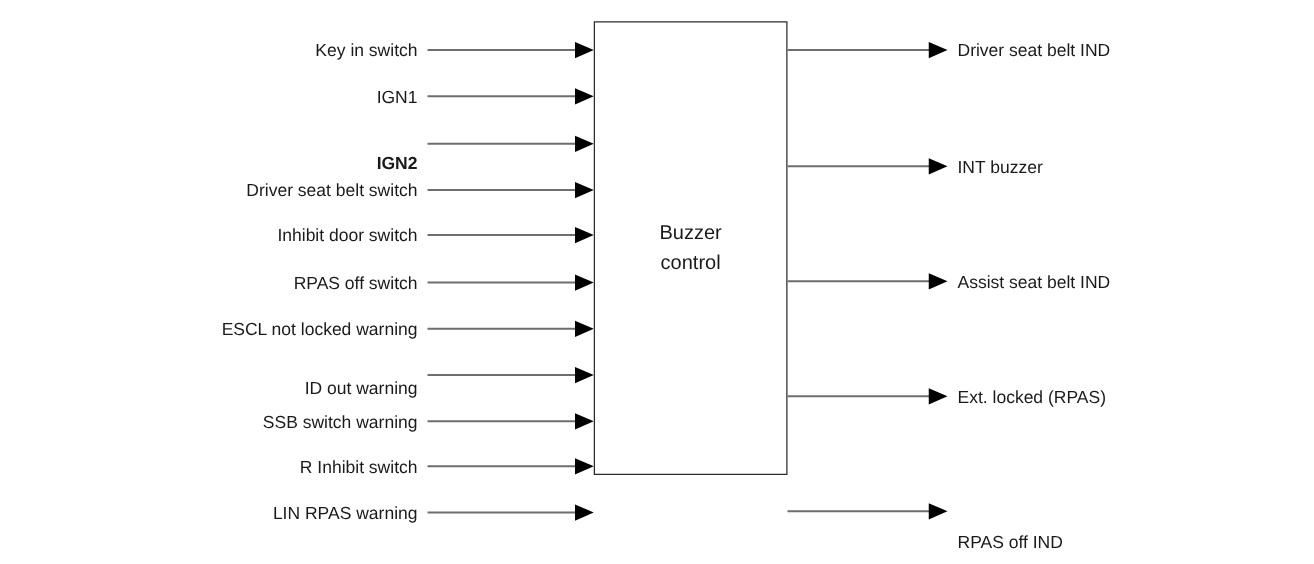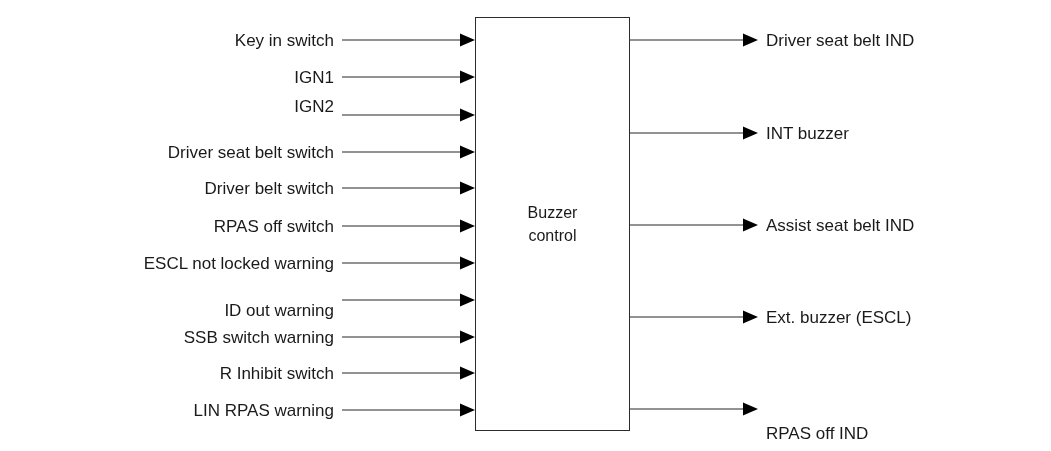--- a/index.html
+++ b/index.html
@@ -23,38 +23,38 @@
     left: 0;
     top: 0;
     width: 1051px;
     height: 451px;
   }
   .block {
     position: absolute;
     left: 475px;
     top: 17px;
     width: 155px;
-    height: 414px;
+    height: 363px;
     box-sizing: border-box;
     border: 1.6px solid #2b2b2b;
     background: #ffffff;
     display: flex;
     align-items: center;
     justify-content: center;
   }
   .block-label {
     font-size: 16px;
     line-height: 1.45;
     color: #1a1a1a;
     text-align: center;
     white-space: pre-line;
   }
   .port-label {
     position: absolute;
-    font-size: 17px;
+    font-size: 14px;
     color: #1a1a1a;
     white-space: nowrap;
     line-height: 1;
   }
   .in-label {
     right: 717px; 
     text-align: right;
     transform: translateY(-50%);
   }
   .out-label {
@@ -108,31 +108,31 @@
   </svg>
 
   <div class="block">
     <div class="block-label">Buzzer
 control</div>
   </div>
 
   <div id="input-labels">
       <div class="port-label in-label" style="top: 40px;">Key in switch</div>
       <div class="port-label in-label" style="top: 77px;">IGN1</div>
-      <div class="port-label in-label" style="top: 106px;">IGN2</div>
+      <div class="port-label in-label" style="top: 130px; font-weight: bold;">IGN2</div>
       <div class="port-label in-label" style="top: 152px;">Driver seat belt switch</div>
-      <div class="port-label in-label" style="top: 188px;">Driver belt switch</div>
+      <div class="port-label in-label" style="top: 188px;">Inhibit door switch</div>
       <div class="port-label in-label" style="top: 226px;">RPAS off switch</div>
       <div class="port-label in-label" style="top: 263px;">ESCL not locked warning</div>
       <div class="port-label in-label" style="top: 310px;">ID out warning</div>
       <div class="port-label in-label" style="top: 337px;">SSB switch warning</div>
       <div class="port-label in-label" style="top: 373px;">R Inhibit switch</div>
       <div class="port-label in-label" style="top: 410px; text-align: center;">LIN RPAS warning</div>
     </div>
   <div id="output-labels">
       <div class="port-label out-label" style="top: 40px;">Driver seat belt IND</div>
       <div class="port-label out-label" style="top: 133px;">INT buzzer</div>
       <div class="port-label out-label" style="top: 225px;">Assist seat belt IND</div>
-      <div class="port-label out-label" style="top: 317px;">Ext. buzzer (ESCL)</div>
+      <div class="port-label out-label" style="top: 317px;">Ext. locked (RPAS)</div>
       <div class="port-label out-label" style="top: 409px; margin-top: 24px;">RPAS off IND</div>
     </div>
 
 </div>
 
 </body></html>

